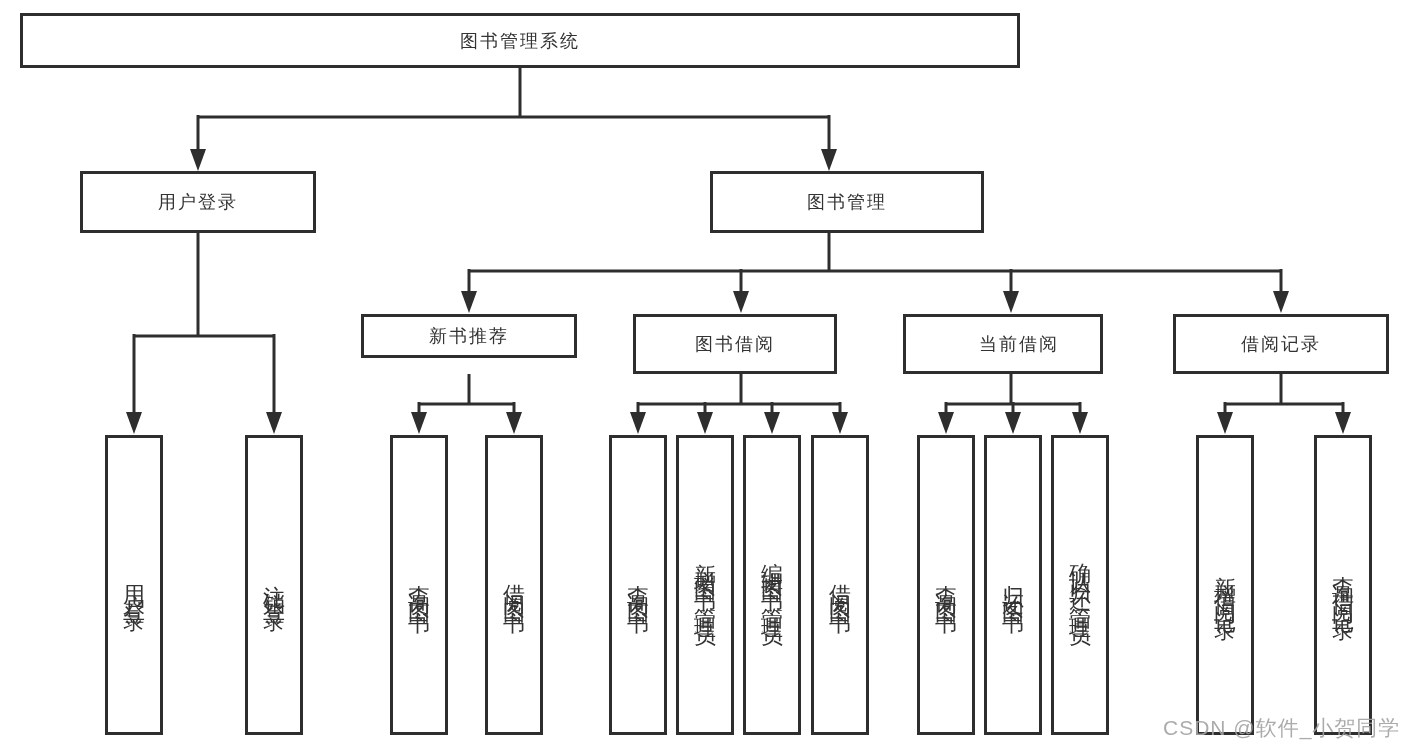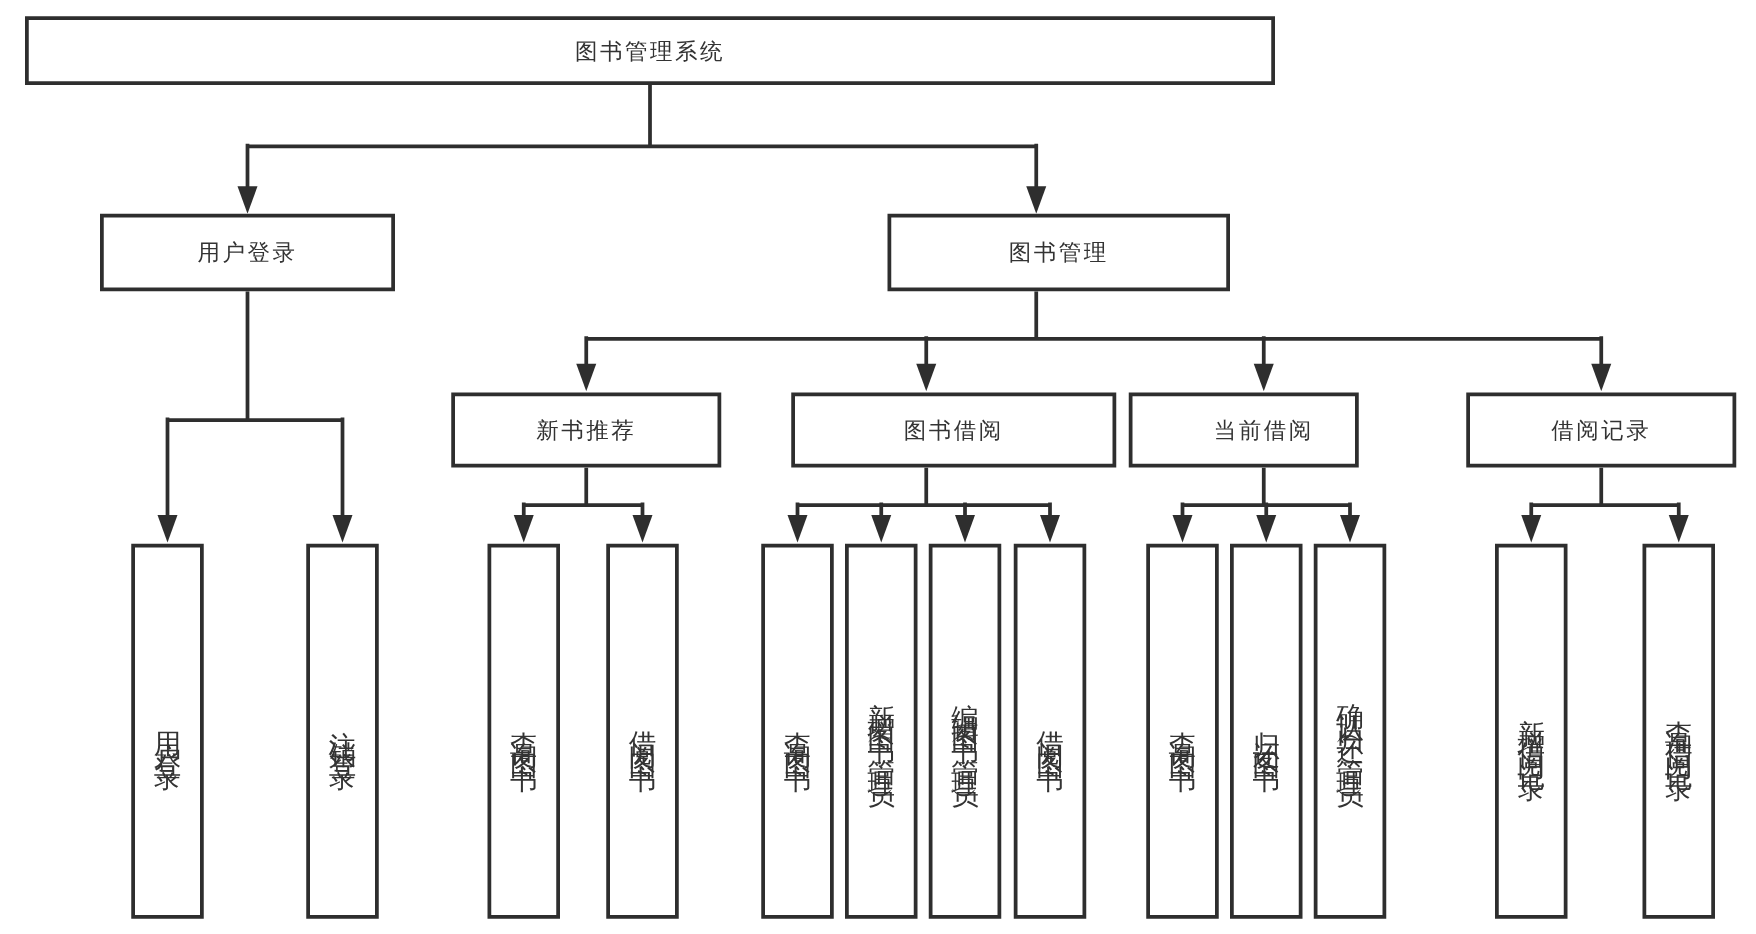--- a/index.html
+++ b/index.html
@@ -120,37 +120,38 @@
       <polygon points="1217,412 1233,412 1225,434"></polygon>
       <polygon points="1335,412 1351,412 1343,434"></polygon>
     </g>
   </svg>
 
   <div class="node hnode" style="left:20px; top:13px; width:1000px; height:55px;">图书管理系统</div>
 
   <div class="node hnode" style="left:80px; top:171px; width:236px; height:62px;">用户登录</div>
   <div class="node hnode" style="left:710px; top:171px; width:274px; height:62px;">图书管理</div>
 
-  <div class="node hnode" style="left:361px; top:314px; width:216px; height:60px;">新书推荐</div>
-  <div class="node hnode" style="left:633px; top:314px; width:260px; height:60px;">图书借阅</div>
-  <div class="node hnode" style="left:903px; top:314px; width:184px; height:60px;padding-left:32px;">当前借阅</div>
+  <div class="node hnode" style="left:361px; top:314px; width:216px; height:44px;">新书推荐</div>
+  <div class="node hnode" style="left:633px; top:314px; width:204px; height:60px;">图书借阅</div>
+  <div class="node hnode" style="left:903px; top:314px; width:200px; height:60px;padding-left:32px;">当前借阅</div>
   <div class="node hnode" style="left:1173px; top:314px; width:216px; height:60px;">借阅记录</div>
 
   <div class="node vnode" style="left:105px; top:435px; width:58px; height:300px;">用户登录</div>
   <div class="node vnode" style="left:245px; top:435px; width:58px; height:300px;">注销登录</div>
 
   <div class="node vnode" style="left:390px; top:435px; width:58px; height:300px;">查询图书</div>
   <div class="node vnode" style="left:485px; top:435px; width:58px; height:300px;">借阅图书</div>
 
   <div class="node vnode" style="left:609px; top:435px; width:58px; height:300px;">查询图书</div>
   <div class="node vnode" style="left:676px; top:435px; width:58px; height:300px;">新增图书（管理员）</div>
   <div class="node vnode" style="left:743px; top:435px; width:58px; height:300px;">编辑图书（管理员）</div>
   <div class="node vnode" style="left:811px; top:435px; width:58px; height:300px;">借阅图书</div>
 
   <div class="node vnode" style="left:917px; top:435px; width:58px; height:300px;">查询图书</div>
   <div class="node vnode" style="left:984px; top:435px; width:58px; height:300px;">归还图书</div>
   <div class="node vnode" style="left:1051px; top:435px; width:58px; height:300px;">确认归还（管理员）</div>
 
   <div class="node vnode" style="left:1196px; top:435px; width:58px; height:300px;">新增借阅记录</div>
   <div class="node vnode" style="left:1314px; top:435px; width:58px; height:300px;">查询借阅记录</div>
 
+  <div class="watermark">CSDN @软件_小贺同学</div>
 
 </div>
 
 </body></html>

